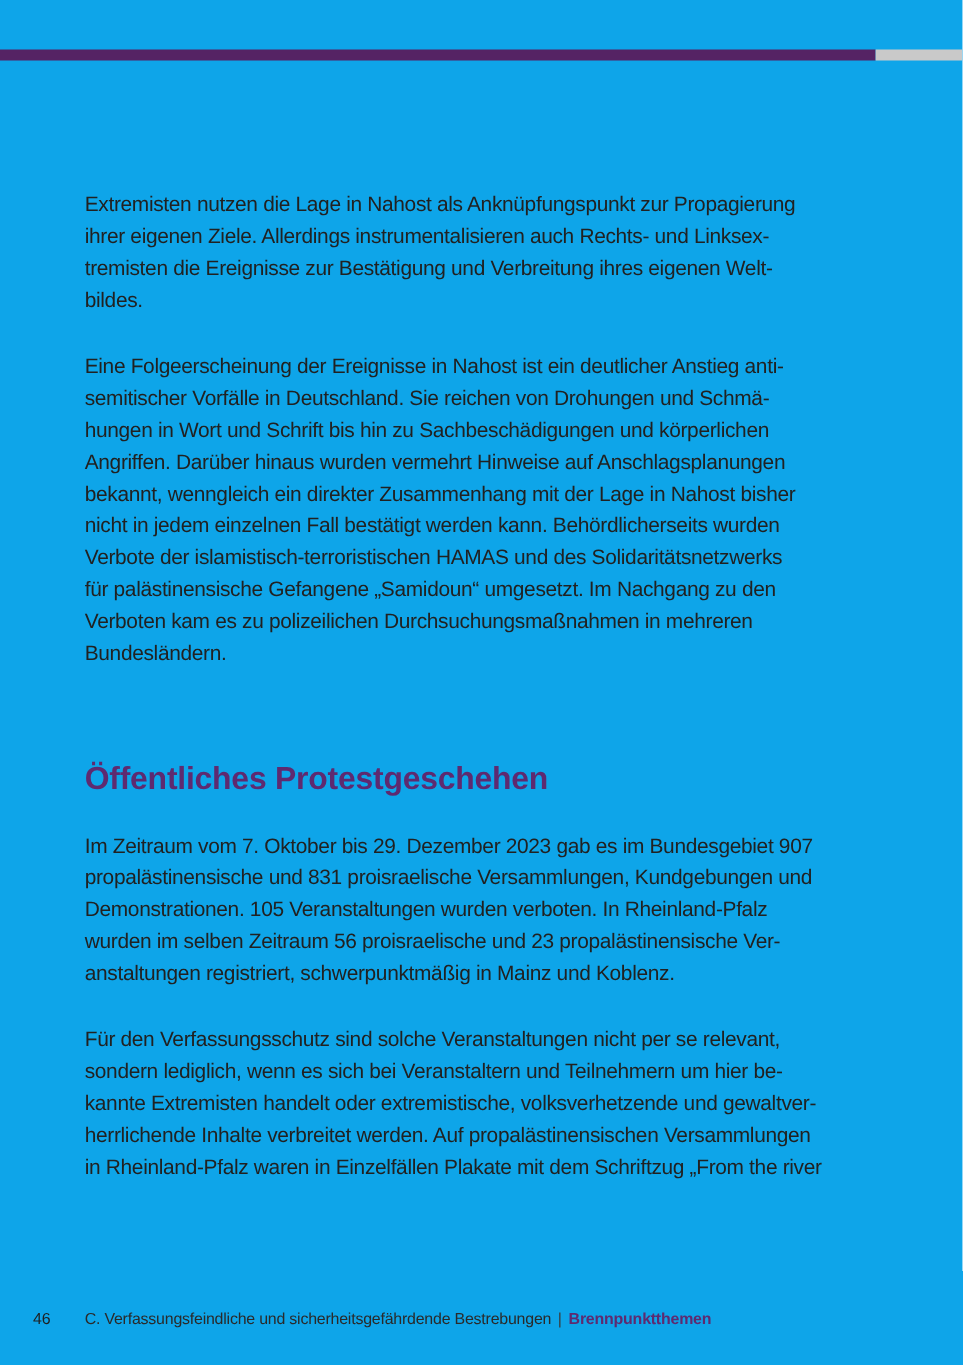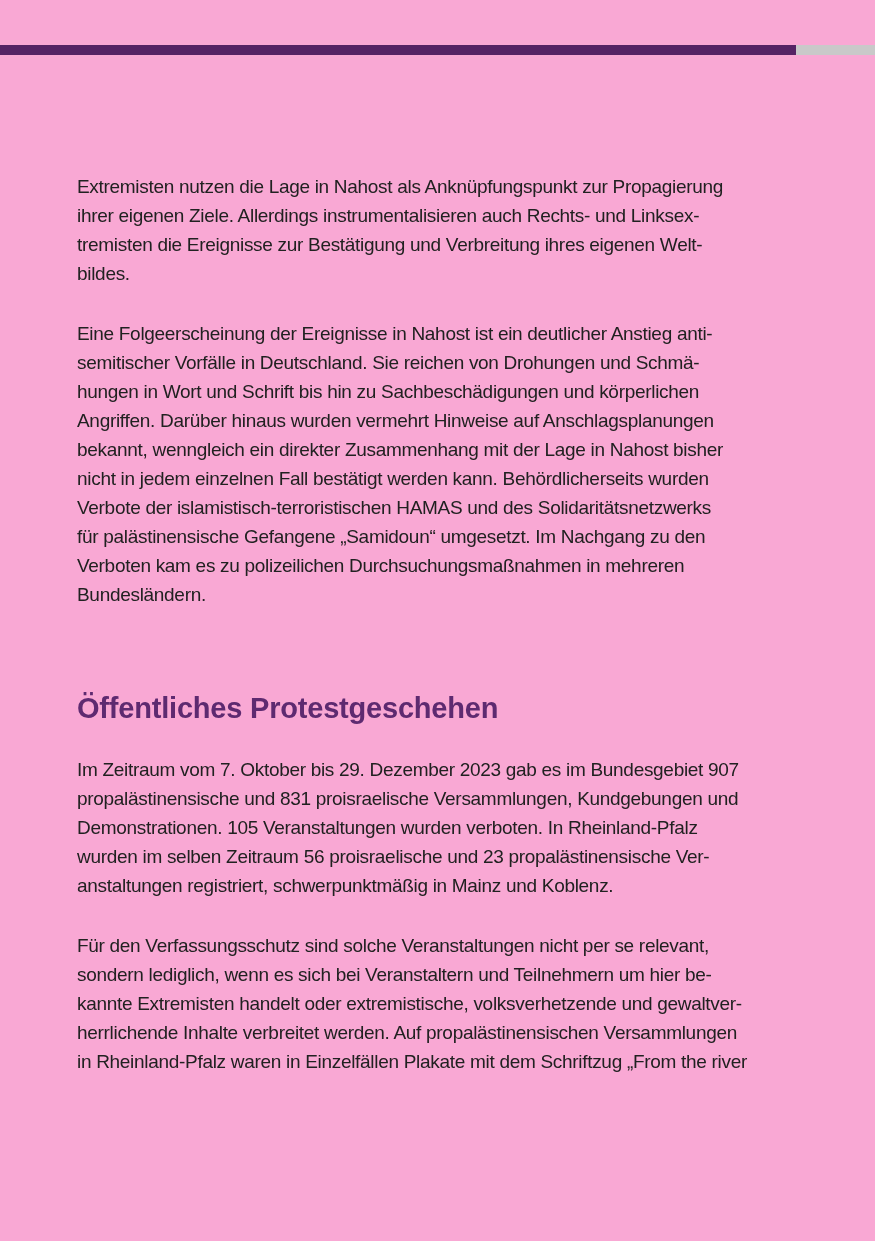--- a/index.html
+++ b/index.html
@@ -4,21 +4,21 @@
 <style>
   html, body {
     margin: 0;
     padding: 0;
     background: #ffffff;
   }
   .page {
     position: relative;
     width: 875px;
     height: 1241px;
-    background: #f9a8d4;
+    background: #0ea5e9;
     overflow: hidden;
     font-family: "Liberation Sans", sans-serif;
   }
   
   .top-bar {
     position: absolute;
     top: 45px;
     left: 0;
     width: 875px;
     height: 10px;
@@ -123,14 +123,20 @@
 wurden im selben Zeitraum 56 proisraelische und 23 propalästinensische Ver-
 anstaltungen registriert, schwerpunktmäßig in Mainz und Koblenz.</p>
 
     <p class="body-text">Für den Verfassungsschutz sind solche Veranstaltungen nicht per se relevant,
 sondern lediglich, wenn es sich bei Veranstaltern und Teilnehmern um hier be-
 kannte Extremisten handelt oder extremistische, volksverhetzende und gewaltver-
 herrlichende Inhalte verbreitet werden. Auf propalästinensischen Versammlungen
 in Rheinland-Pfalz waren in Einzelfällen Plakate mit dem Schriftzug „From the river</p>
   </div>
 
+  <div class="footer">
+    <span class="page-number">46</span>
+    <span class="footer-chapter">C. Verfassungsfeindliche und sicherheitsgefährdende Bestrebungen</span>
+    <span class="footer-sep">|</span>
+    <span class="footer-section">Brennpunktthemen</span>
+  </div>
 
 </div>
 
 </body></html>

